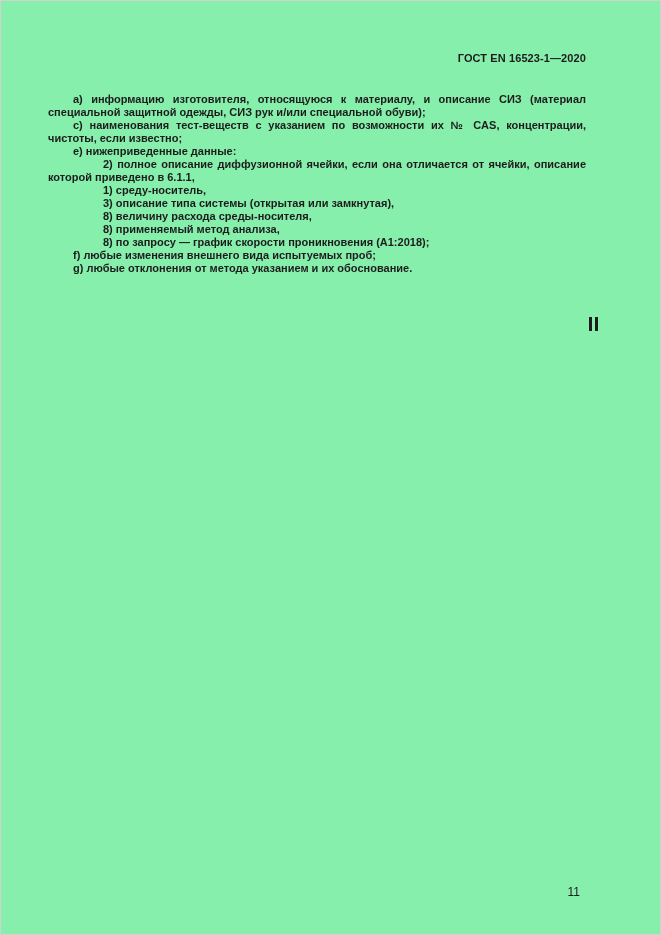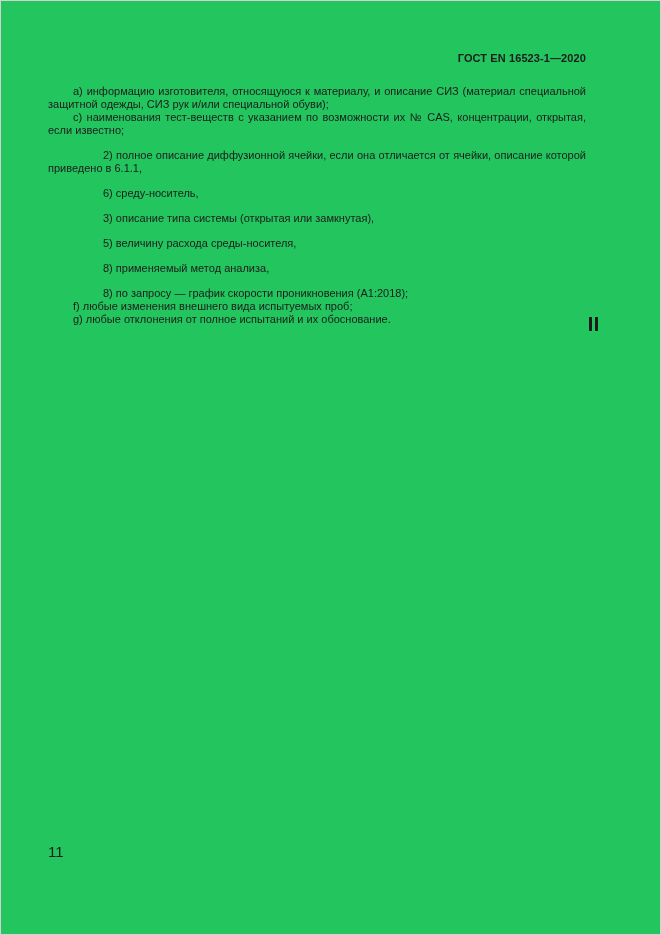--- a/index.html
+++ b/index.html
@@ -13,52 +13,52 @@
     font-family: "Liberation Sans", sans-serif;
     color: #1c1c1c;
   }
   .page {
     position: absolute;
     left: 0;
     top: 0;
     width: 661px;
     height: 935px;
     box-sizing: border-box;
-    background: #22c55e;
+    background: #86efac;
     border: 1px solid #d2d2d2;
   }
   .doc-header {
     position: absolute;
     top: 51px;
     left: 47px;
     width: 538px;
     text-align: right;
     font-size: 11px;
     font-weight: bold;
     letter-spacing: 0.1px;
   }
   .content {
     position: absolute;
-    top: 84px;
+    top: 92px;
     left: 47px;
     width: 538px;
     font-size: 11px;
     line-height: 13px;
     text-align: justify;
+    font-weight: bold;
   }
   .para {
     margin: 0;
     padding: 0;
   }
   .indent-item {
     text-indent: 25px;
   }
   .indent-subitem {
     text-indent: 55px;
-    margin-top: 12px;
   }
   .indent-subitem-hang {
     padding-left: 38px;
     text-indent: 17px;
   }
   .change-marker {
     position: absolute;
     top: 316px;
     left: 588px;
     height: 14px;
@@ -66,46 +66,48 @@
     gap: 3px;
   }
   .change-marker .bar {
     display: block;
     width: 3px;
     height: 14px;
     background: #1c1c1c;
   }
   .page-number {
     position: absolute;
-    top: 842px;
+    top: 884px;
     left: 47px;
     width: 538px;
     box-sizing: border-box;
     padding-right: 6px;
-    font-size: 15px;
+    text-align: right;
+    font-size: 12px;
   }
 </style>
 </head>
 <body>
 
 <div class="page">
 
   <div class="doc-header">ГОСТ EN 16523-1—2020</div>
 
   <div class="content">
     <p class="para indent-item">a) информацию изготовителя, относящуюся к материалу, и описание СИЗ (материал специальной защитной одежды, СИЗ рук и/или специальной обуви);</p>
-    <p class="para indent-item">c) наименования тест-веществ с указанием по возможности их № CAS, концентрации, открытая, если известно;</p>
+    <p class="para indent-item">c) наименования тест-веществ с указанием по возможности их № CAS, концентрации, чистоты, если известно;</p>
+    <p class="para indent-item">e) нижеприведенные данные:</p>
     <p class="para indent-subitem">2) полное описание диффузионной ячейки, если она отличается от ячейки, описание которой приведено в 6.1.1,</p>
-    <p class="para indent-subitem">6) среду-носитель,</p>
+    <p class="para indent-subitem">1) среду-носитель,</p>
     <p class="para indent-subitem">3) описание типа системы (открытая или замкнутая),</p>
-    <p class="para indent-subitem">5) величину расхода среды-носителя,</p>
+    <p class="para indent-subitem">8) величину расхода среды-носителя,</p>
     <p class="para indent-subitem">8) применяемый метод анализа,</p>
     <p class="para indent-subitem">8) по запросу — график скорости проникновения (A1:2018);</p>
     <p class="para indent-item">f) любые изменения внешнего вида испытуемых проб;</p>
-    <p class="para indent-item">g) любые отклонения от полное испытаний и их обоснование.</p>
+    <p class="para indent-item">g) любые отклонения от метода указанием и их обоснование.</p>
   </div>
 
   <div class="change-marker">
     <span class="bar"></span>
     <span class="bar"></span>
   </div>
 
   <div class="page-number">11</div>
 
 </div>

